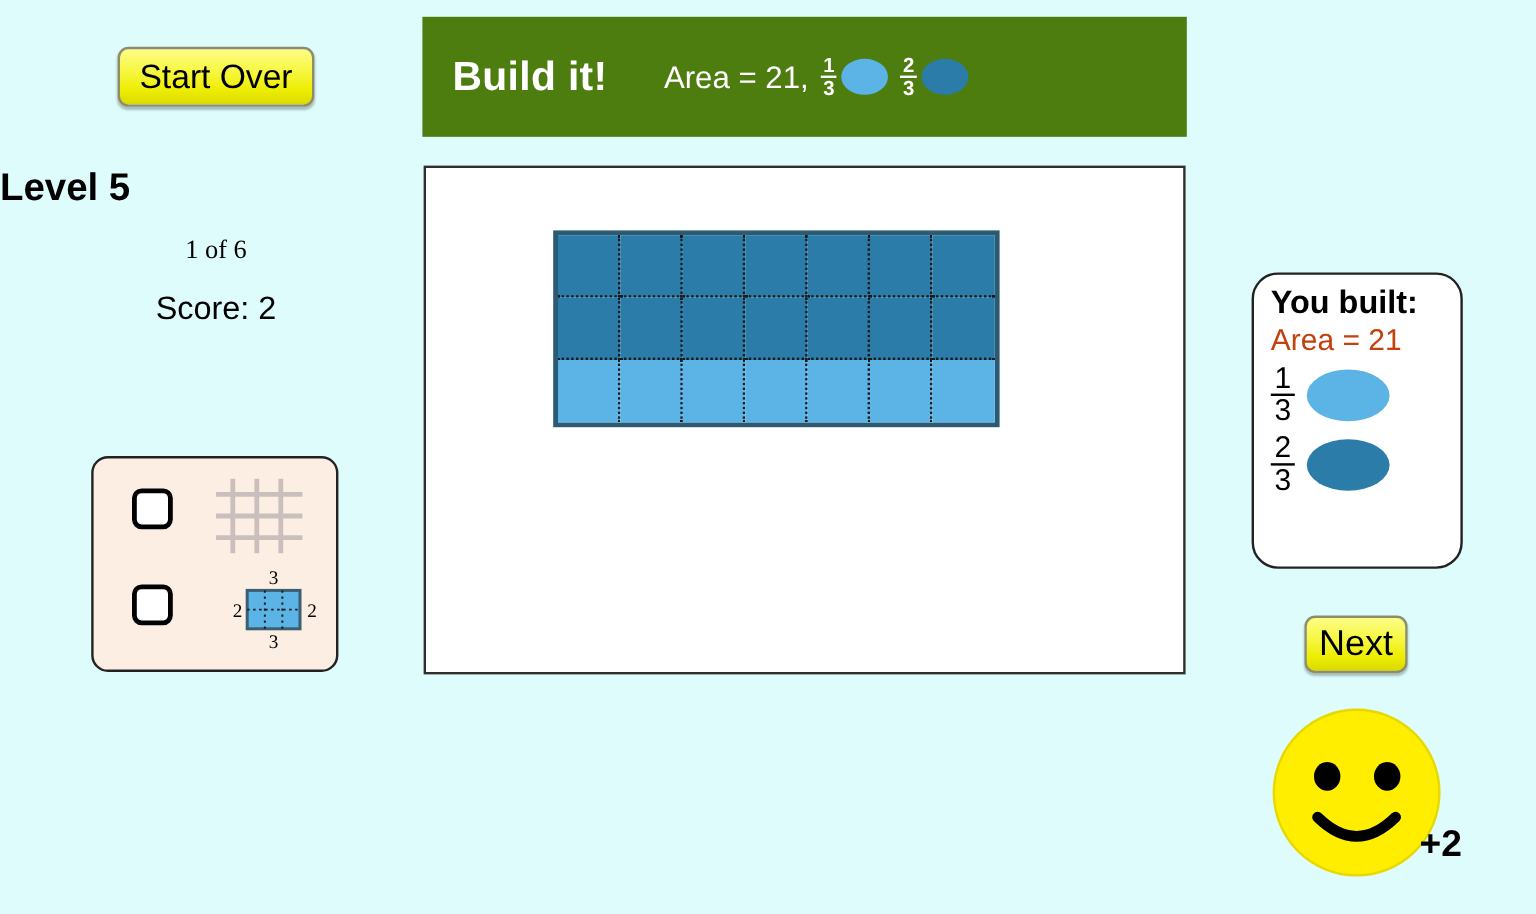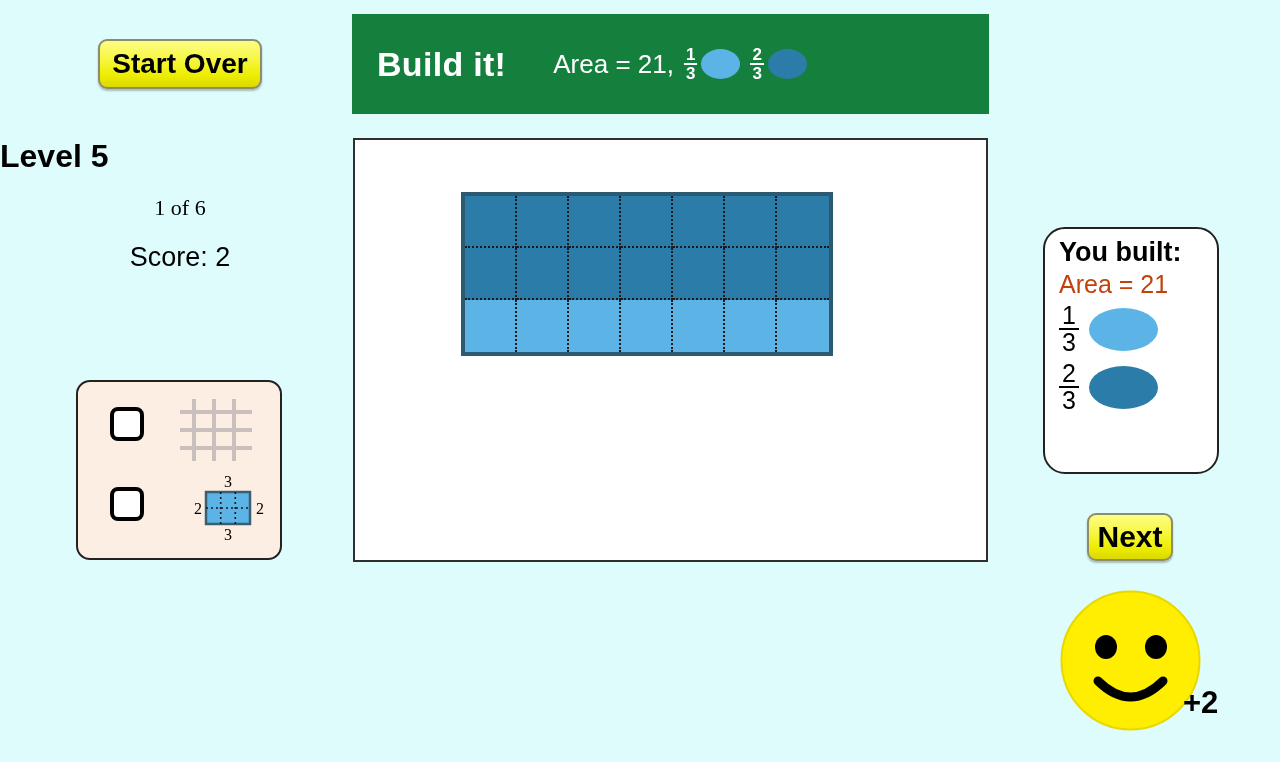--- a/index.html
+++ b/index.html
@@ -25,21 +25,20 @@
     box-shadow: 0 2px 2px rgba(0,0,0,0.25);
     color: #000;
     font-family: "Liberation Sans", sans-serif;
     text-align: center;
     cursor: pointer;
     padding: 4px;
     line-height: 1;
     display: flex;
     align-items: center;
     justify-content: center;
-    font-weight: bold;
   }
 
   #start-over-btn {
     left: 98px;
     top: 39px;
     width: 164px;
     height: 50px;
     font-size: 28px;
   }
 
@@ -134,21 +133,21 @@
     height: 72px;
   }
 
   
   #banner {
     position: absolute;
     left: 352px;
     top: 14px;
     width: 637px;
     height: 100px;
-    background: #15803d;
+    background: #4d7c0f;
     display: flex;
     align-items: center;
     box-sizing: border-box;
   }
   #banner-title {
     color: #fff;
     font-size: 34px;
     font-weight: bold;
     margin-left: 25px;
     letter-spacing: 0.3px;

